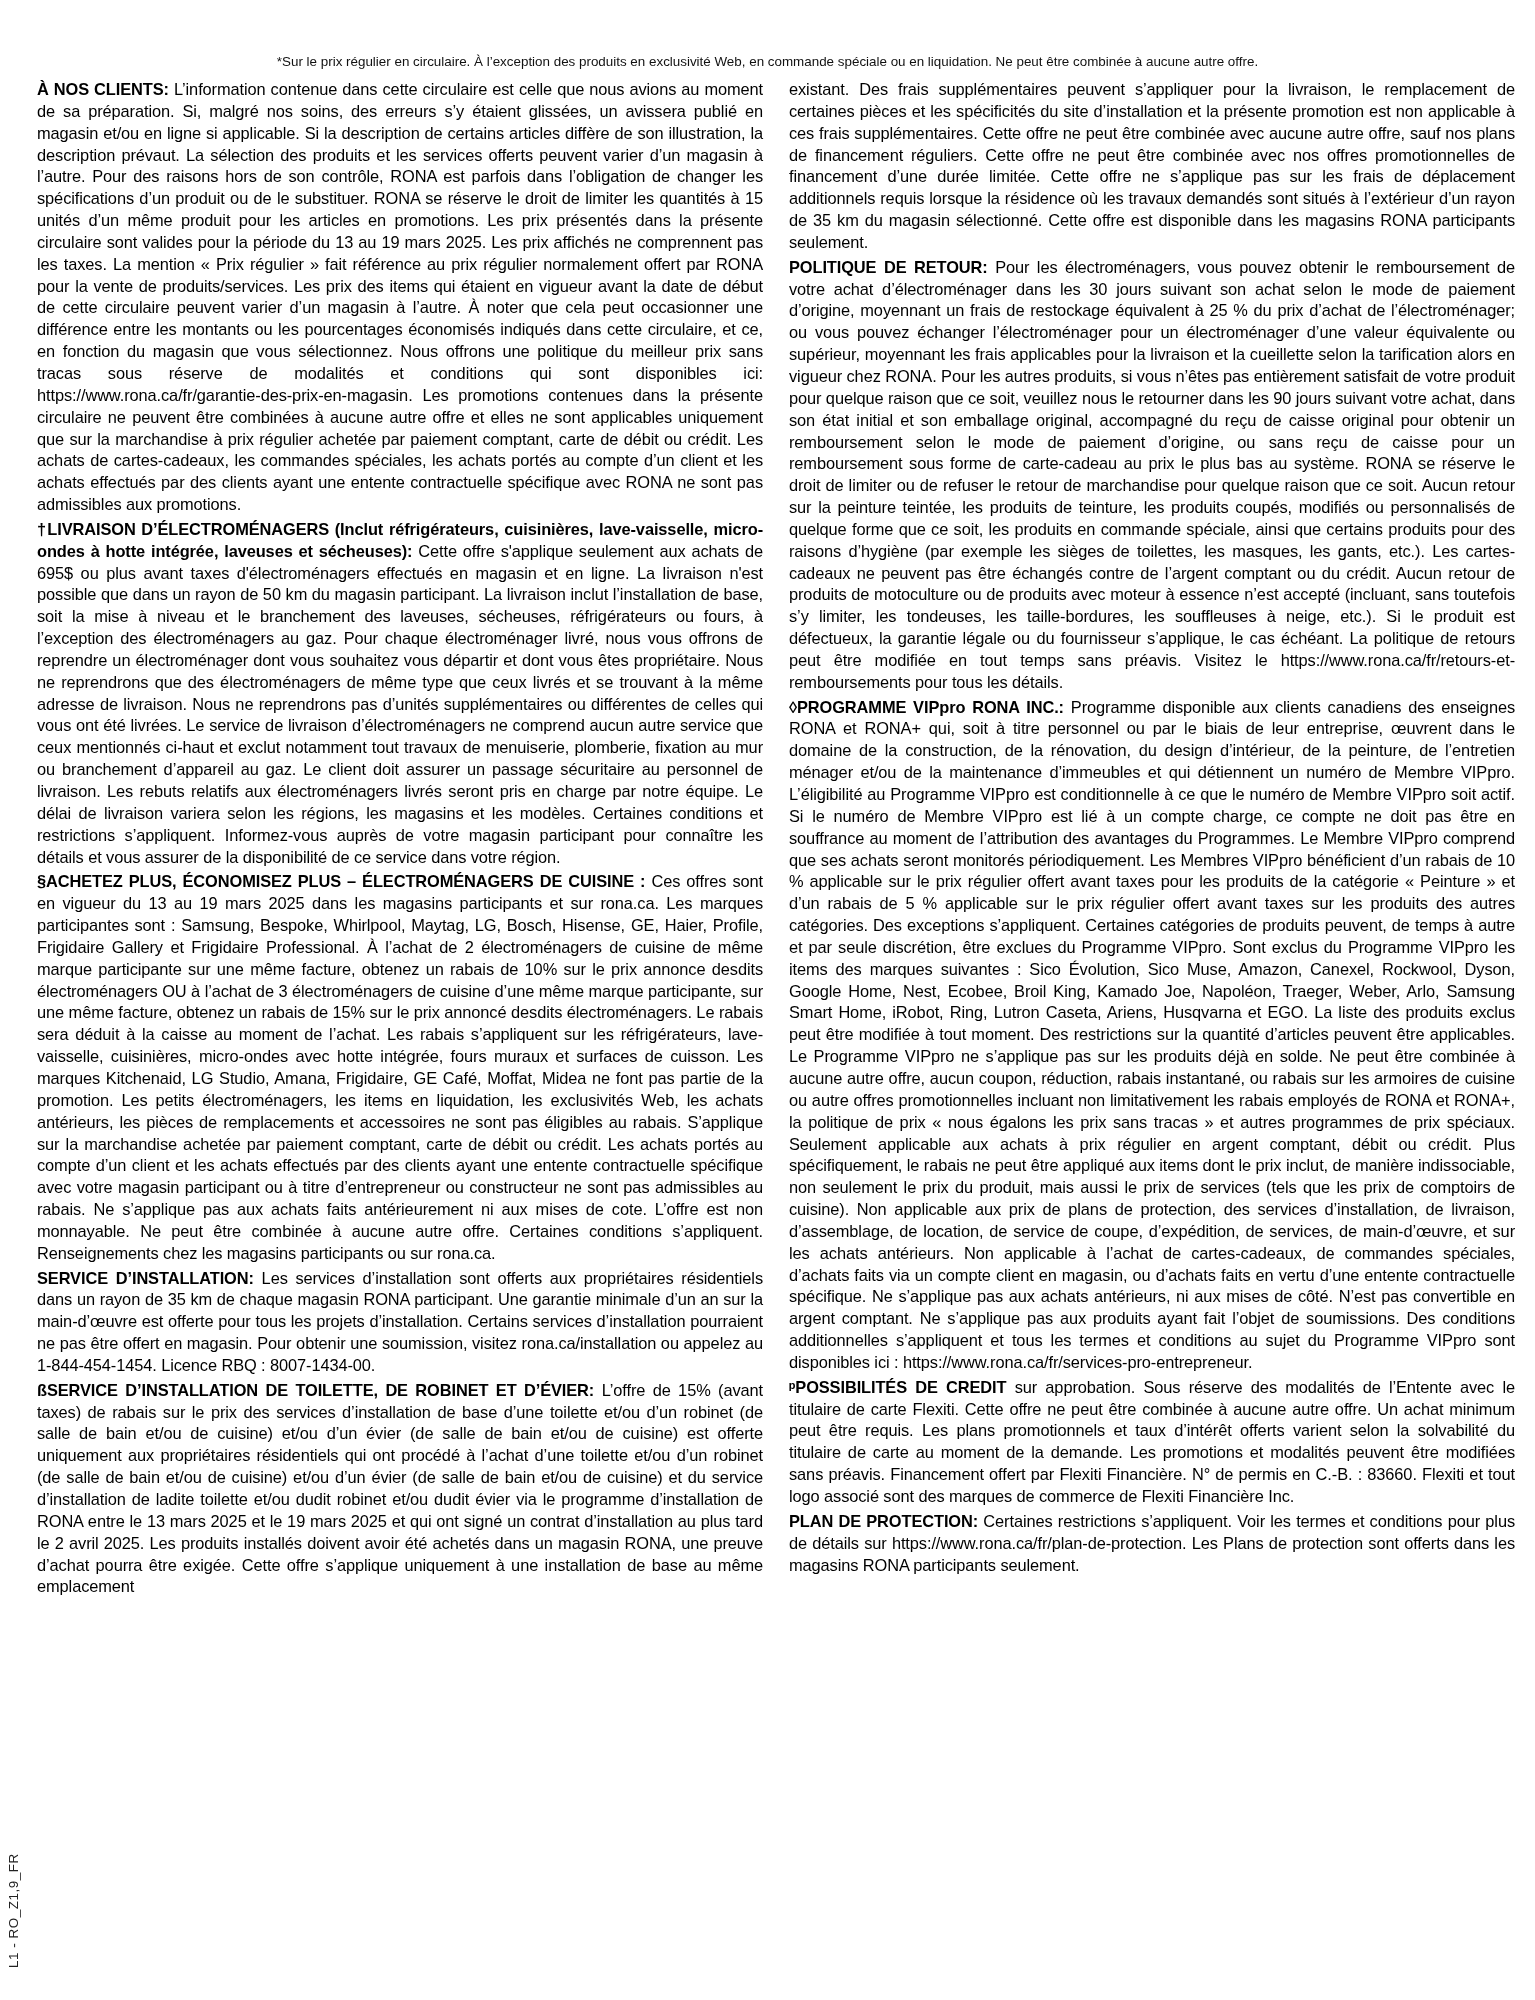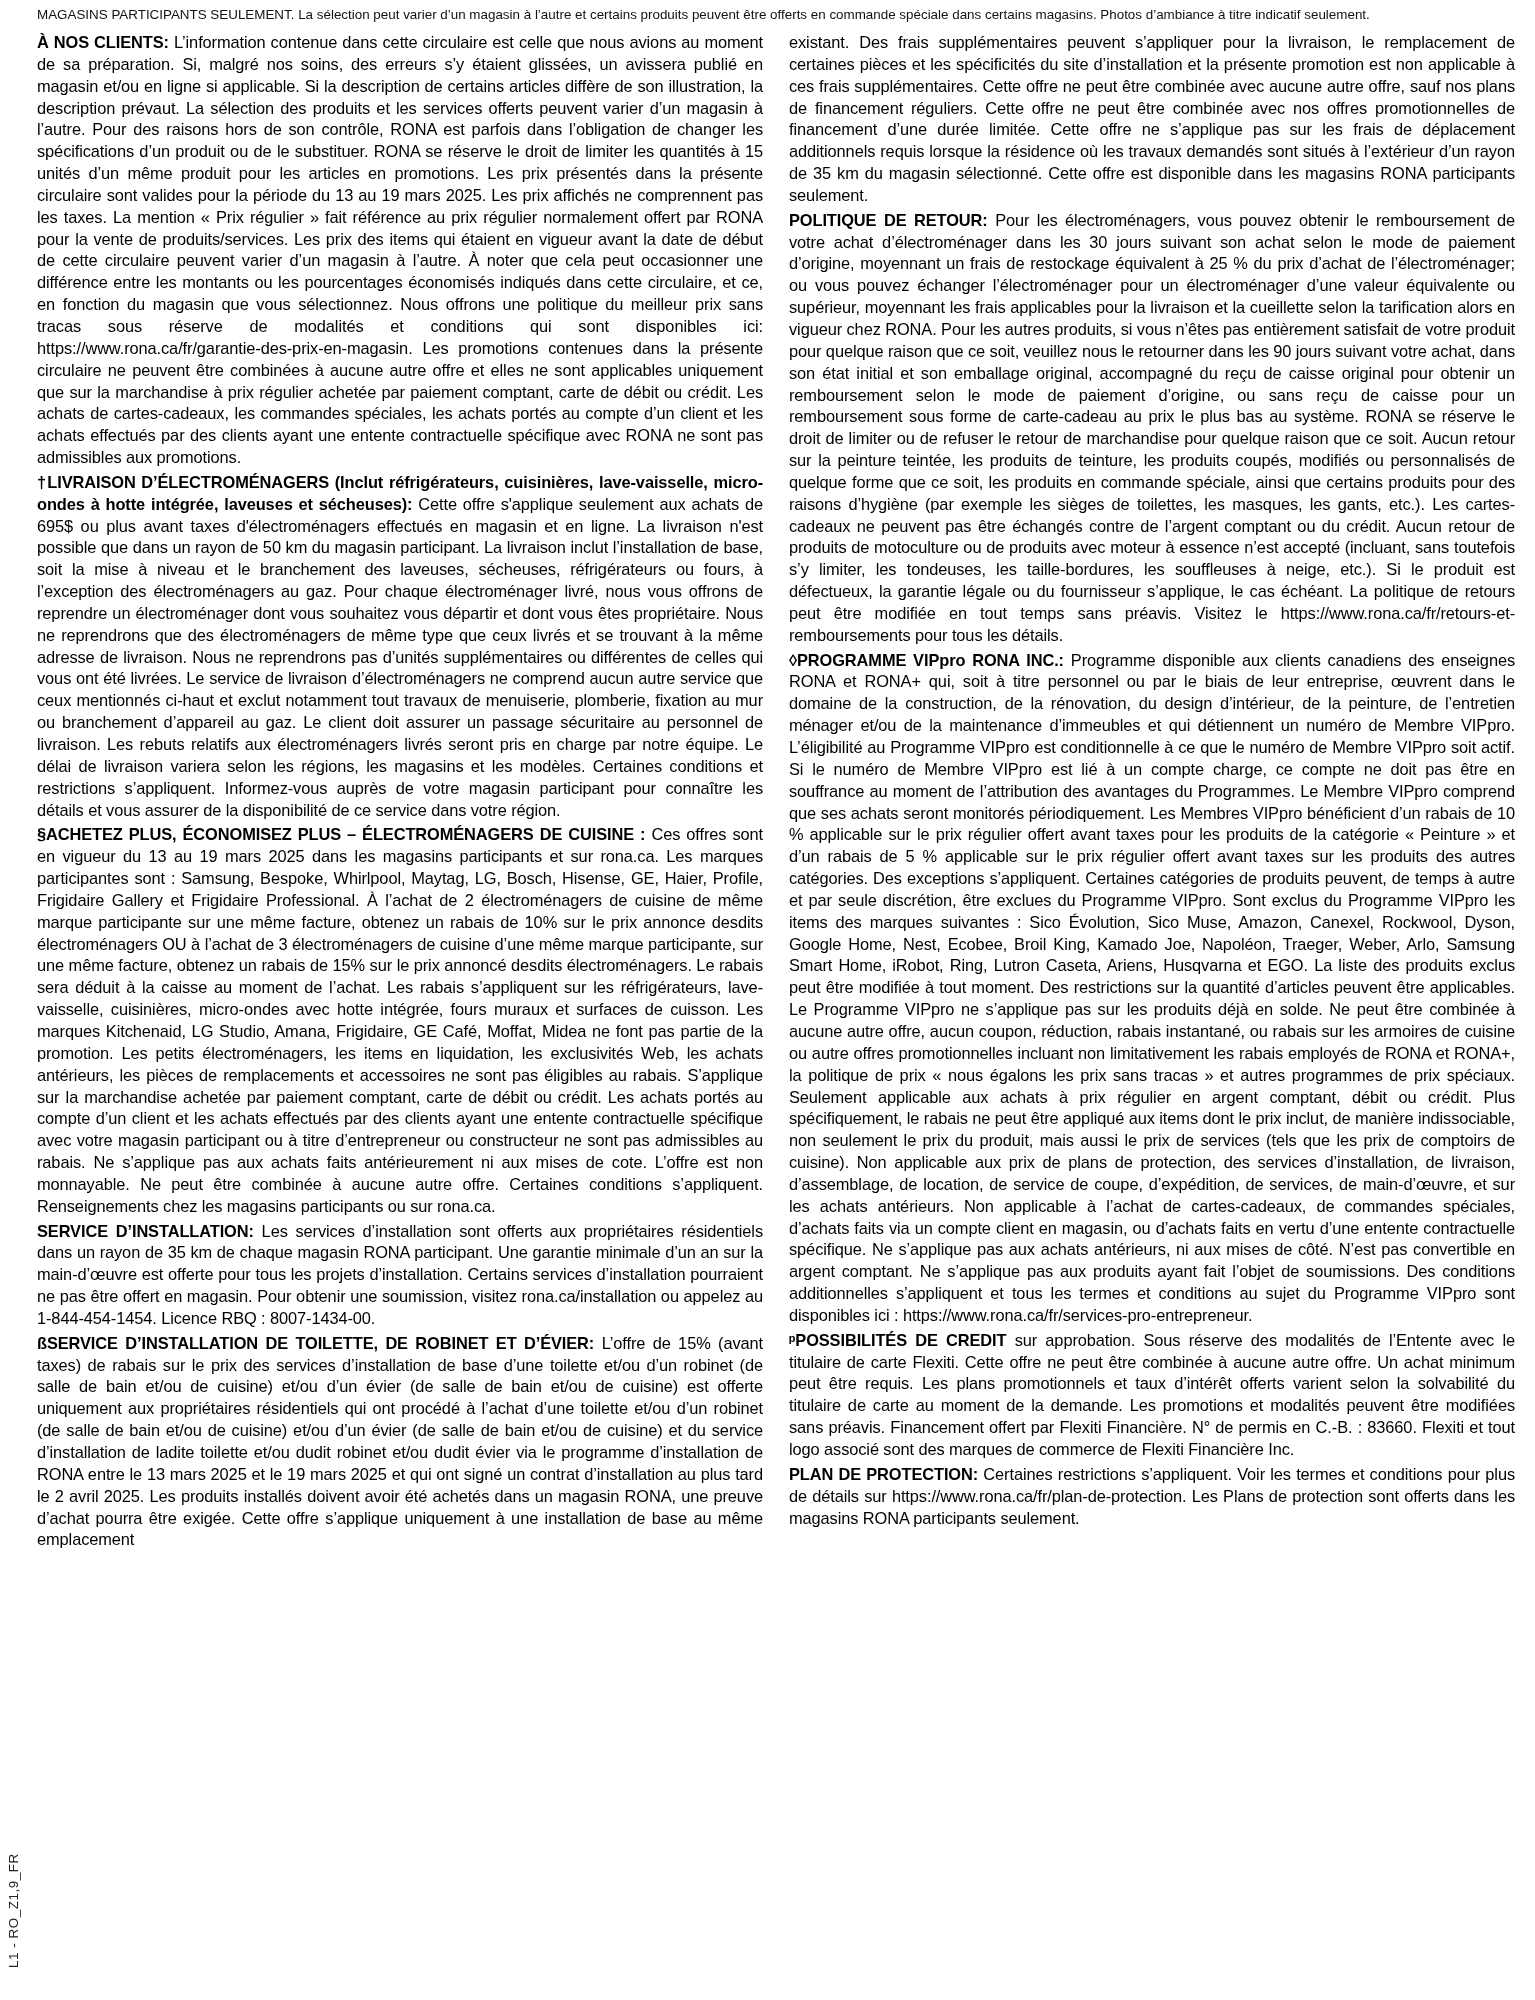--- a/index.html
+++ b/index.html
@@ -52,21 +52,21 @@
     letter-spacing: 0.5px;
     color: #222;
     white-space: nowrap;
   }
 </style>
 </head>
 <body>
 
 <div class="page">
 
-  <div class="top-note-2">MAGASINS PARTICIPANTS SEULEMENT. La sélection peut varier d’un magasin à l’autre et certains produits peuvent être offerts en commande spéciale dans certains magasins. Photos d’ambiance à titre indicatif seulement.</div>
+  <div class="top-note">*Sur le prix régulier en circulaire. À l’exception des produits en exclusivité Web, en commande spéciale ou en liquidation. Ne peut être combinée à aucune autre offre.</div>
 
   <div class="cols">
 
     <div class="col">
       <p><b>À NOS CLIENTS: </b><span>L’information contenue dans cette circulaire est celle que nous avions au moment de sa préparation. Si, malgré nos soins, des erreurs s’y étaient glissées, un avissera publié en magasin et/ou en ligne si applicable. Si la description de certains articles diffère de son illustration, la description prévaut. La sélection des produits et les services offerts peuvent varier d’un magasin à l’autre. Pour des raisons hors de son contrôle, RONA est parfois dans l’obligation de changer les spécifications d’un produit ou de le substituer. RONA se réserve le droit de limiter les quantités à 15 unités d’un même produit pour les articles en promotions. Les prix présentés dans la présente circulaire sont valides pour la période du 13 au 19 mars 2025. Les prix affichés ne comprennent pas les taxes. La mention « Prix régulier » fait référence au prix régulier normalement offert par RONA pour la vente de produits/services. Les prix des items qui étaient en vigueur avant la date de début de cette circulaire peuvent varier d’un magasin à l’autre. À noter que cela peut occasionner une différence entre les montants ou les pourcentages économisés indiqués dans cette circulaire, et ce, en fonction du magasin que vous sélectionnez. Nous offrons une politique du meilleur prix sans tracas sous réserve de modalités et conditions qui sont disponibles ici: https://www.rona.ca/fr/garantie-des-prix-en-magasin. Les promotions contenues dans la présente circulaire ne peuvent être combinées à aucune autre offre et elles ne sont applicables uniquement que sur la marchandise à prix régulier achetée par paiement comptant, carte de débit ou crédit. Les achats de cartes-cadeaux, les commandes spéciales, les achats portés au compte d’un client et les achats effectués par des clients ayant une entente contractuelle spécifique avec RONA ne sont pas admissibles aux promotions.</span></p>
       <p><b>†LIVRAISON D’ÉLECTROMÉNAGERS (Inclut réfrigérateurs, cuisinières, lave-vaisselle, micro-ondes à hotte intégrée, laveuses et sécheuses): </b><span>Cette offre s'applique seulement aux achats de 695$ ou plus avant taxes d'électroménagers effectués en magasin et en ligne. La livraison n'est possible que dans un rayon de 50 km du magasin participant. La livraison inclut l’installation de base, soit la mise à niveau et le branchement des laveuses, sécheuses, réfrigérateurs ou fours, à l’exception des électroménagers au gaz. Pour chaque électroménager livré, nous vous offrons de reprendre un électroménager dont vous souhaitez vous départir et dont vous êtes propriétaire. Nous ne reprendrons que des électroménagers de même type que ceux livrés et se trouvant à la même adresse de livraison. Nous ne reprendrons pas d’unités supplémentaires ou différentes de celles qui vous ont été livrées. Le service de livraison d’électroménagers ne comprend aucun autre service que ceux mentionnés ci-haut et exclut notamment tout travaux de menuiserie, plomberie, fixation au mur ou branchement d’appareil au gaz. Le client doit assurer un passage sécuritaire au personnel de livraison. Les rebuts relatifs aux électroménagers livrés seront pris en charge par notre équipe. Le délai de livraison variera selon les régions, les magasins et les modèles. Certaines conditions et restrictions s’appliquent. Informez-vous auprès de votre magasin participant pour connaître les détails et vous assurer de la disponibilité de ce service dans votre région.</span></p>
       <p><b>§ACHETEZ PLUS, ÉCONOMISEZ PLUS – ÉLECTROMÉNAGERS DE CUISINE : </b><span>Ces offres sont en vigueur du 13 au 19 mars 2025 dans les magasins participants et sur rona.ca. Les marques participantes sont : Samsung, Bespoke, Whirlpool, Maytag, LG, Bosch, Hisense, GE, Haier, Profile, Frigidaire Gallery et Frigidaire Professional. À l’achat de 2 électroménagers de cuisine de même marque participante sur une même facture, obtenez un rabais de 10% sur le prix annonce desdits électroménagers OU à l’achat de 3 électroménagers de cuisine d’une même marque participante, sur une même facture, obtenez un rabais de 15% sur le prix annoncé desdits électroménagers. Le rabais sera déduit à la caisse au moment de l’achat. Les rabais s’appliquent sur les réfrigérateurs, lave-vaisselle, cuisinières, micro-ondes avec hotte intégrée, fours muraux et surfaces de cuisson. Les marques Kitchenaid, LG Studio, Amana, Frigidaire, GE Café, Moffat, Midea ne font pas partie de la promotion. Les petits électroménagers, les items en liquidation, les exclusivités Web, les achats antérieurs, les pièces de remplacements et accessoires ne sont pas éligibles au rabais. S’applique sur la marchandise achetée par paiement comptant, carte de débit ou crédit. Les achats portés au compte d’un client et les achats effectués par des clients ayant une entente contractuelle spécifique avec votre magasin participant ou à titre d’entrepreneur ou constructeur ne sont pas admissibles au rabais. Ne s’applique pas aux achats faits antérieurement ni aux mises de cote. L’offre est non monnayable. Ne peut être combinée à aucune autre offre. Certaines conditions s’appliquent. Renseignements chez les magasins participants ou sur rona.ca.</span></p>
       <p><b>SERVICE D’INSTALLATION: </b><span>Les services d’installation sont offerts aux propriétaires résidentiels dans un rayon de 35 km de chaque magasin RONA participant. Une garantie minimale d’un an sur la main-d’œuvre est offerte pour tous les projets d’installation. Certains services d’installation pourraient ne pas être offert en magasin. Pour obtenir une soumission, visitez rona.ca/installation ou appelez au 1-844-454-1454. Licence RBQ : 8007-1434-00.</span></p>
       <p><b>ßSERVICE D’INSTALLATION DE TOILETTE, DE ROBINET ET D’ÉVIER: </b><span>L’offre de 15% (avant taxes) de rabais sur le prix des services d’installation de base d’une toilette et/ou d’un robinet (de salle de bain et/ou de cuisine) et/ou d’un évier (de salle de bain et/ou de cuisine) est offerte uniquement aux propriétaires résidentiels qui ont procédé à l’achat d’une toilette et/ou d’un robinet (de salle de bain et/ou de cuisine) et/ou d’un évier (de salle de bain et/ou de cuisine) et du service d’installation de ladite toilette et/ou dudit robinet et/ou dudit évier via le programme d’installation de RONA entre le 13 mars 2025 et le 19 mars 2025 et qui ont signé un contrat d’installation au plus tard le 2 avril 2025. Les produits installés doivent avoir été achetés dans un magasin RONA, une preuve d’achat pourra être exigée. Cette offre s’applique uniquement à une installation de base au même emplacement</span></p>
     </div>

